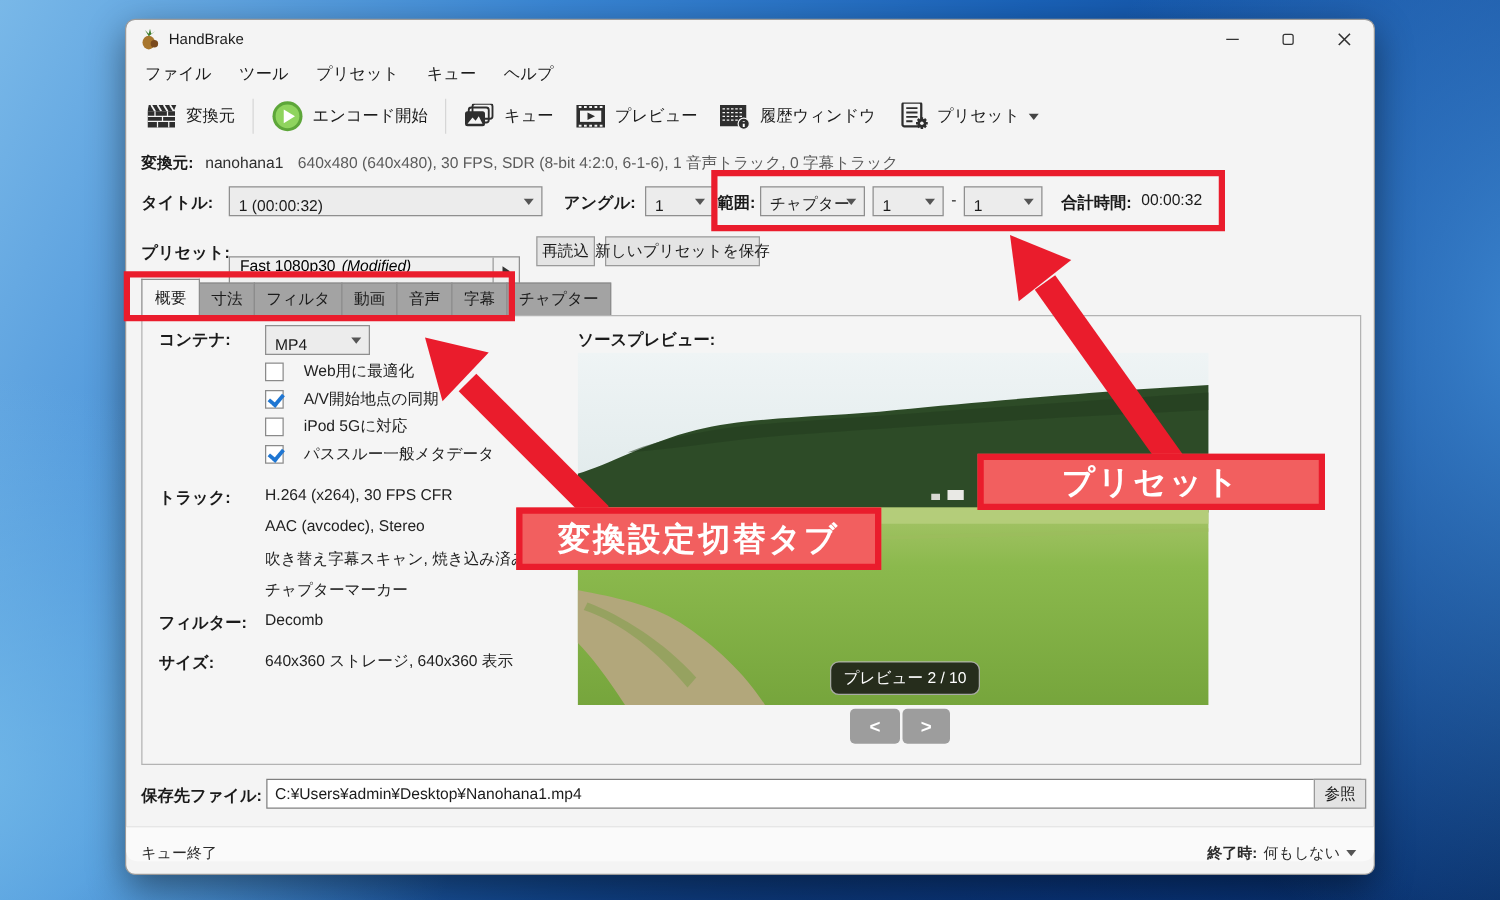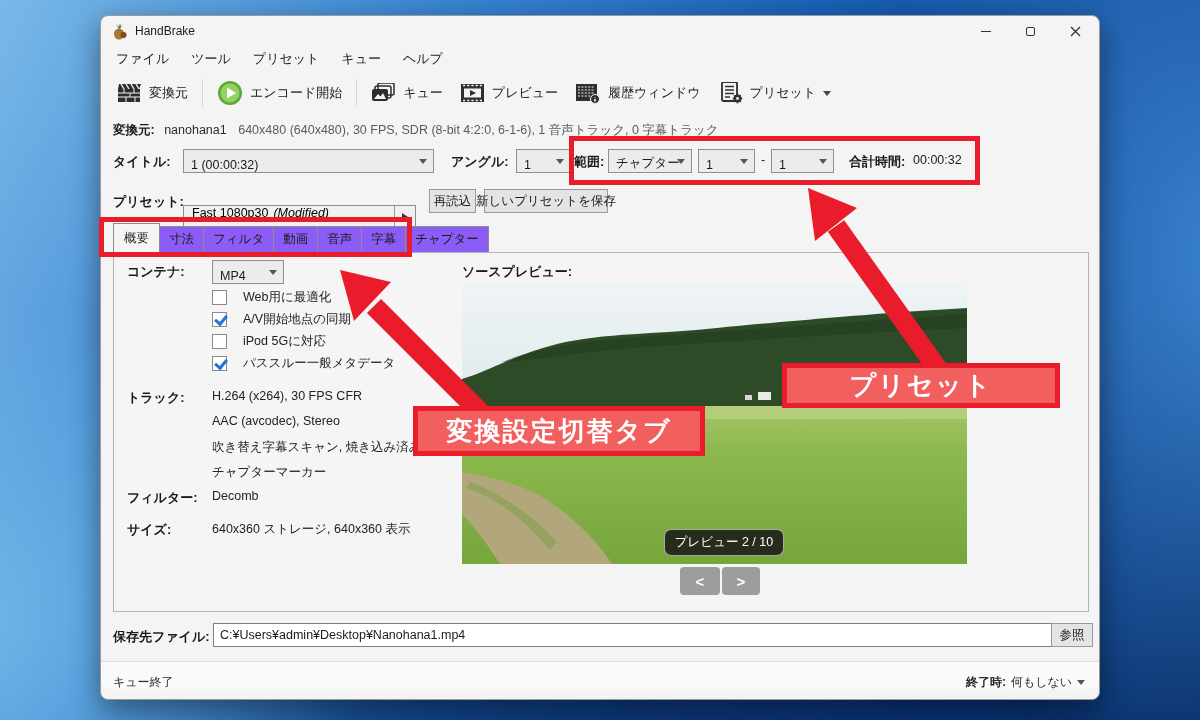--- a/index.html
+++ b/index.html
@@ -41,21 +41,21 @@
     border:4px solid transparent; border-top:5px solid #555; }
   .pushbtn { position:absolute; top:1px; height:24px; background:#e4e4e4; border:1px solid #9a9a9a;
     font-size:12.5px; color:#1b1b1b; display:flex; align-items:center; justify-content:center; white-space:nowrap;text-align:center; }
   .preset-combo { position:absolute; top:17px; height:24px; background:#f0f0f0; border:1px solid #8f8f8f;
     display:flex; align-items:flex-start; }
   .preset-val { flex:1; font-size:12.5px; padding:0 8px; white-space:nowrap; }
   .preset-mod { font-style:italic; margin-left:5px; }
   .preset-arrow { width:21px; height:100%; border-left:1px solid #9a9a9a; display:flex; align-items:center; justify-content:center; }
   .preset-arrow::after { content:""; border:4px solid transparent; border-left:6px solid #333; margin-left:4px; }
   .tabs { position:absolute; left:12px; top:207px; display:flex; align-items:flex-end; }
-  .tab { font-size:12.5px; color:#1b1b1b; background:#8b5cf6; border:1px solid #8c8c8c;
+  .tab { font-size:12.5px; color:#1b1b1b; background:#a3a3a3; border:1px solid #8c8c8c;
     padding:4px 9px 4px; margin-right:-1px; position:relative; }
   .tab.active { background:#f5f5f5; border-bottom-color:#f5f5f5; padding:6px 10px 5px; z-index:2; }
   .panel { position:absolute; left:12px; top:236px; width:976px; height:360px;
     border:1px solid #b3b3b3; background:#f5f5f5; }
   .plbl { position:absolute; font-size:13px; font-weight:bold; color:#1b1b1b; white-space:nowrap; }
   .pval { position:absolute; font-size:12.5px; color:#222; white-space:nowrap; }
   .cbrow { position:absolute; left:98px; display:flex; align-items:center; gap:16px; }
   .cb { width:15px; height:15px; border:1px solid #8a8a8a; background:#fff; position:relative; flex:0 0 15px; }
   .cb.on::after { content:""; position:absolute; left:4px; top:0px; width:5px; height:9px;
     border:solid #1f76d2; border-width:0 3px 3px 0; transform:rotate(40deg); }
@@ -228,21 +228,21 @@
     <span class="tab">寸法</span>
     <span class="tab">フィルタ</span>
     <span class="tab">動画</span>
     <span class="tab">音声</span>
     <span class="tab">字幕</span>
     <span class="tab">チャプター</span>
   </div>
 
   <div class="panel">
     <span class="plbl" style="left:13px;top:10px">コンテナ:</span>
-    <div class="combo" style="left:98px;top:7px;width:72px">
+    <div class="combo" style="left:98px;top:7px;width:84px">
       <span>MP4</span>
     </div>
 
     <div class="cbrow" style="top:36px">
       <span class="cb"></span>
       <span class="cblabel">Web用に最適化</span>
     </div>
     <div class="cbrow" style="top:58px">
       <span class="cb on"></span>
       <span class="cblabel">A/V開始地点の同期</span>

